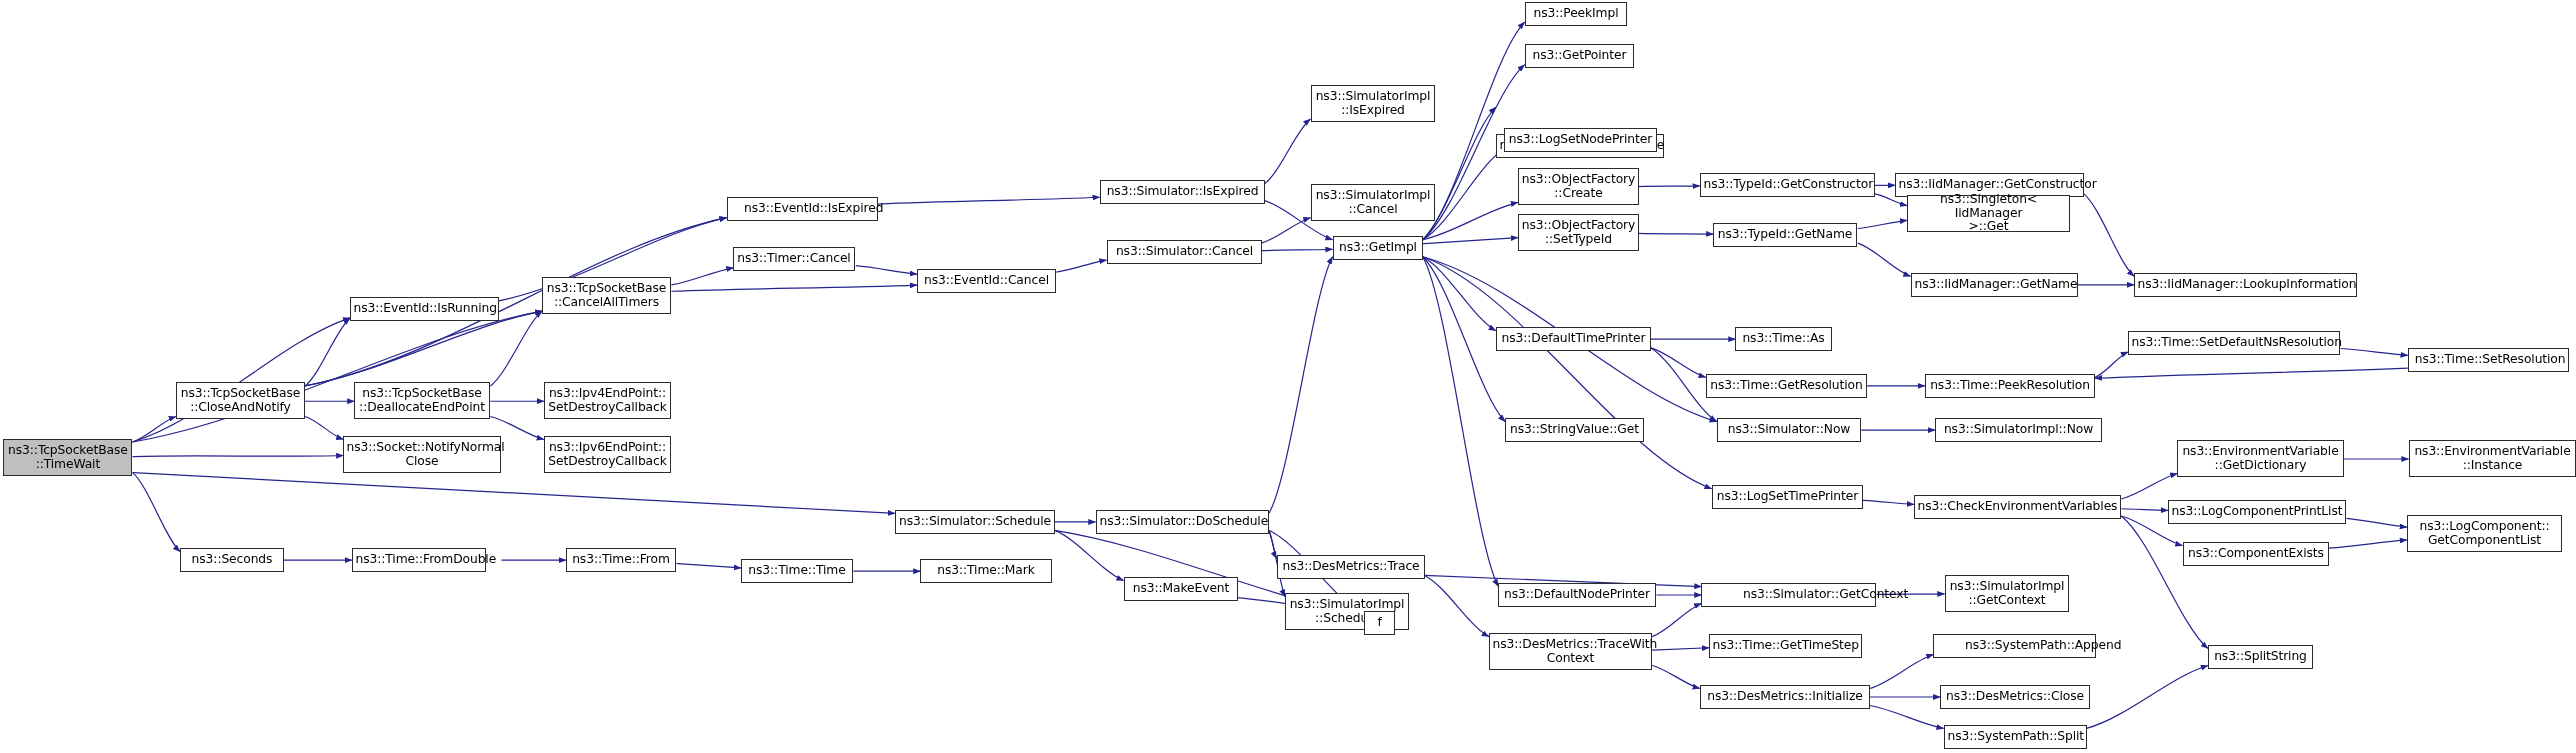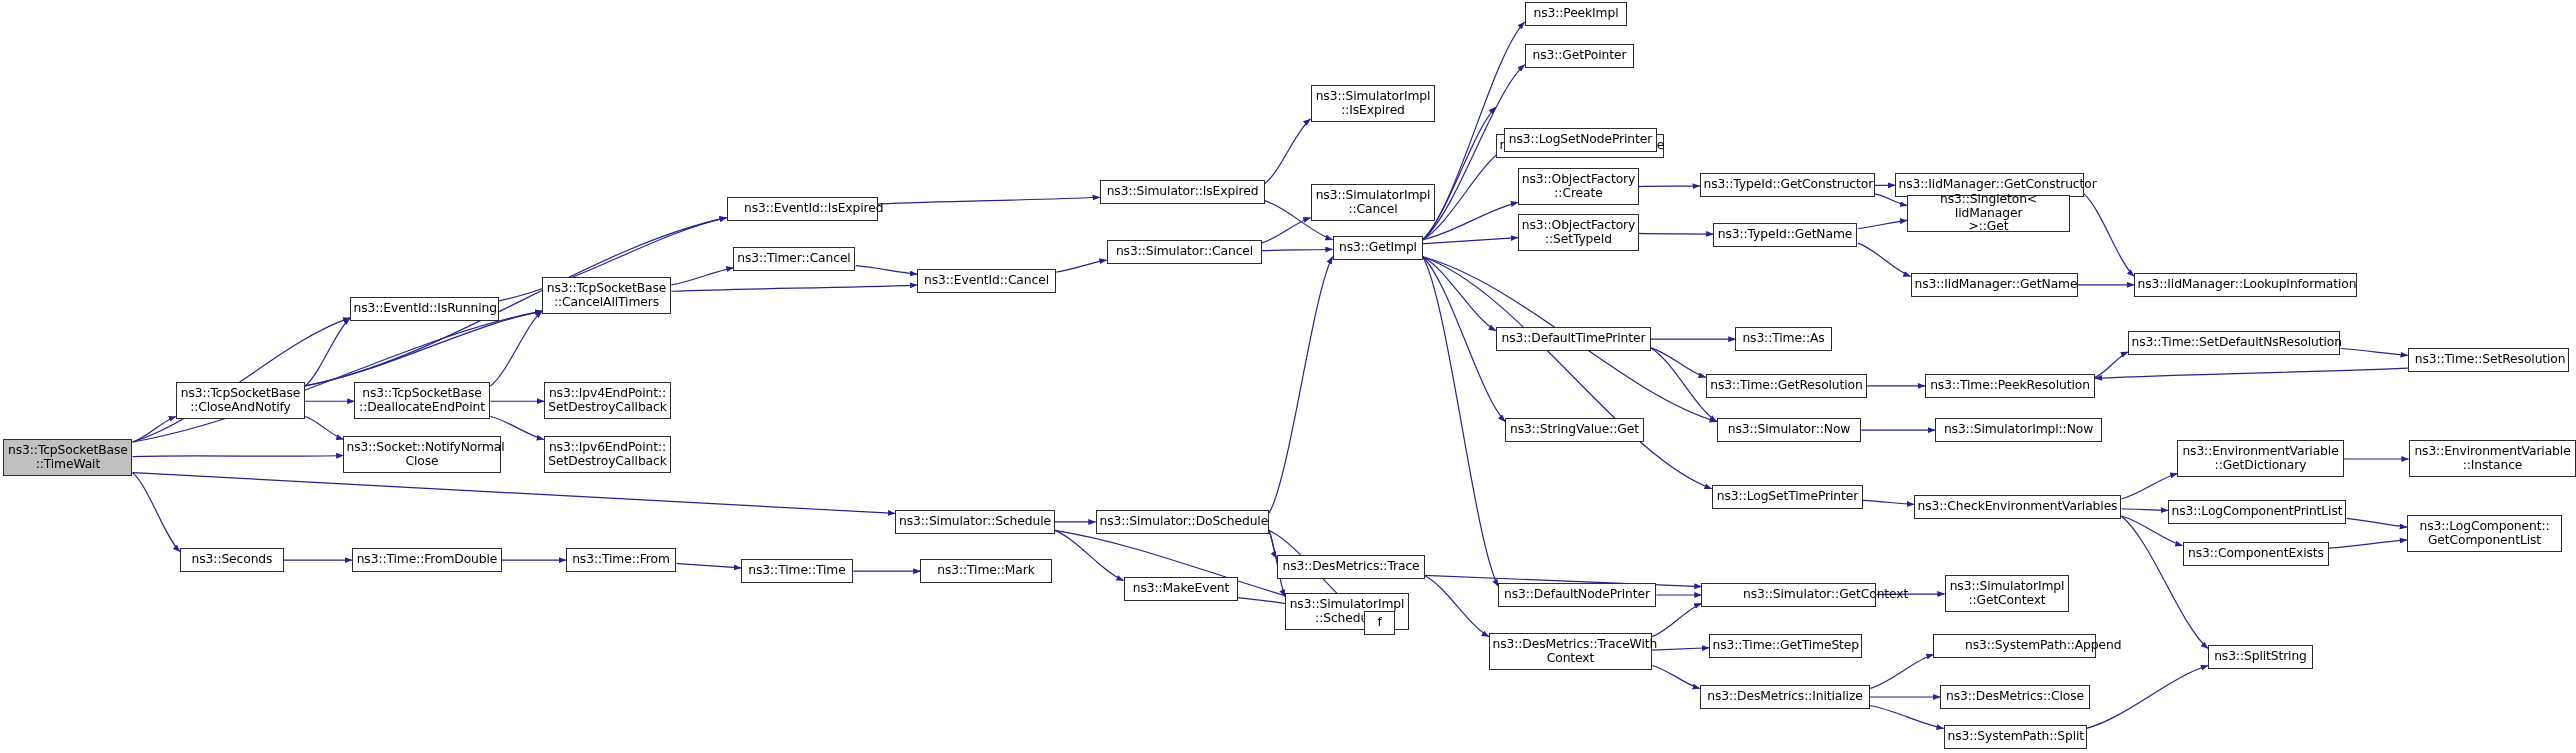--- a/index.html
+++ b/index.html
@@ -185,21 +185,21 @@
 ::GetDictionary</span></div>
       <div class="node" style="left: 2409px; top: 440px; width: 167px; height: 37px;"><span>ns3::EnvironmentVariable
 ::Instance</span></div>
       <div class="node" style="left: 2168px; top: 500px; width: 178px; height: 24px;"><span>ns3::LogComponentPrintList</span></div>
       <div class="node" style="left: 2183px; top: 542px; width: 146px; height: 24px;"><span>ns3::ComponentExists</span></div>
       <div class="node" style="left: 2407px; top: 515px; width: 155px; height: 37px;"><span>ns3::LogComponent::
 GetComponentList</span></div>
       <div class="node" style="left: 895px; top: 510px; width: 160px; height: 24px;"><span>ns3::Simulator::Schedule</span></div>
       <div class="node" style="left: 1096px; top: 510px; width: 173px; height: 24px;"><span>ns3::Simulator::DoSchedule</span></div>
       <div class="node" style="left: 180px; top: 548px; width: 104px; height: 24px;"><span>ns3::Seconds</span></div>
-      <div class="node" style="left: 352px; top: 548px; width: 150px; height: 24px;"><span>ns3::Time::FromDouble</span></div>
+      <div class="node" style="left: 352px; top: 548px; width: 134px; height: 24px;"><span>ns3::Time::FromDouble</span></div>
       <div class="node" style="left: 566px; top: 548px; width: 110px; height: 24px;"><span>ns3::Time::From</span></div>
       <div class="node" style="left: 741px; top: 559px; width: 112px; height: 24px;"><span>ns3::Time::Time</span></div>
       <div class="node" style="left: 920px; top: 559px; width: 132px; height: 24px;"><span>ns3::Time::Mark</span></div>
       <div class="node" style="left: 1277px; top: 555px; width: 148px; height: 24px;"><span>ns3::DesMetrics::Trace</span></div>
       <div class="node" style="left: 1285px; top: 593px; width: 124px; height: 37px;"><span>ns3::SimulatorImpl
 ::Schedule</span></div>
       <div class="node" style="left: 1124px; top: 577px; width: 114px; height: 24px;"><span>ns3::MakeEvent</span></div>
       <div class="node" style="left: 1364px; top: 611px; width: 31px; height: 24px;"><span>f</span></div>
       <div class="node" style="left: 1498px; top: 583px; width: 158px; height: 24px;"><span>ns3::DefaultNodePrinter</span></div>
       <div class="node" style="left: 1701px; top: 583px; width: 175px; height: 24px; padding-left: 41px;"><span>ns3::Simulator::GetContext</span></div>

